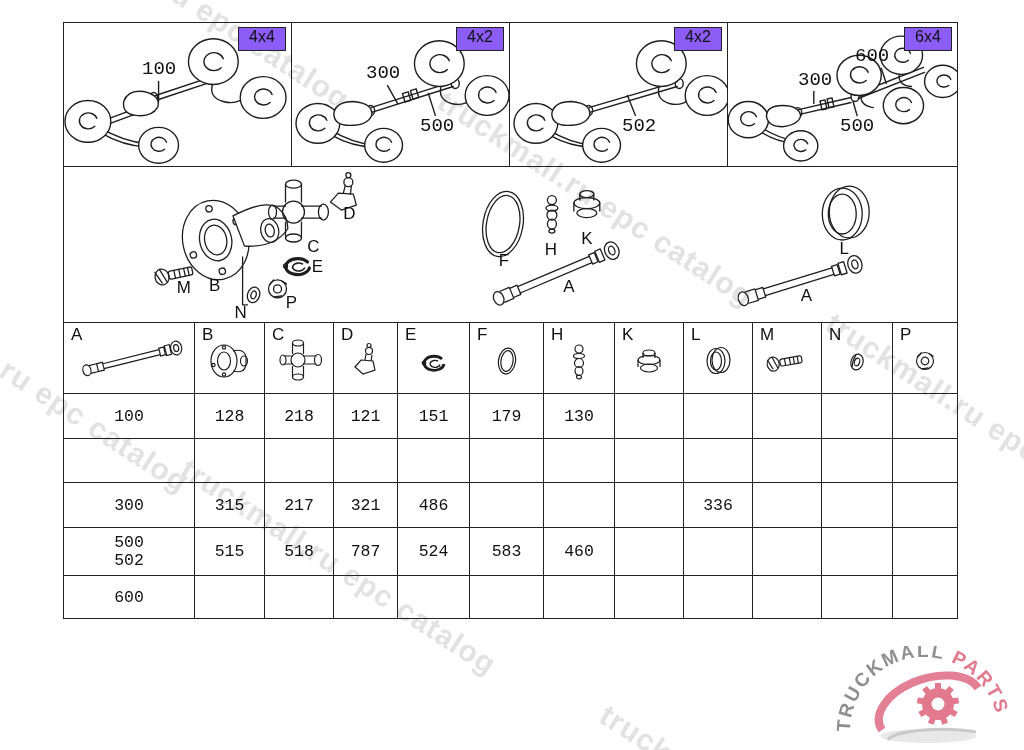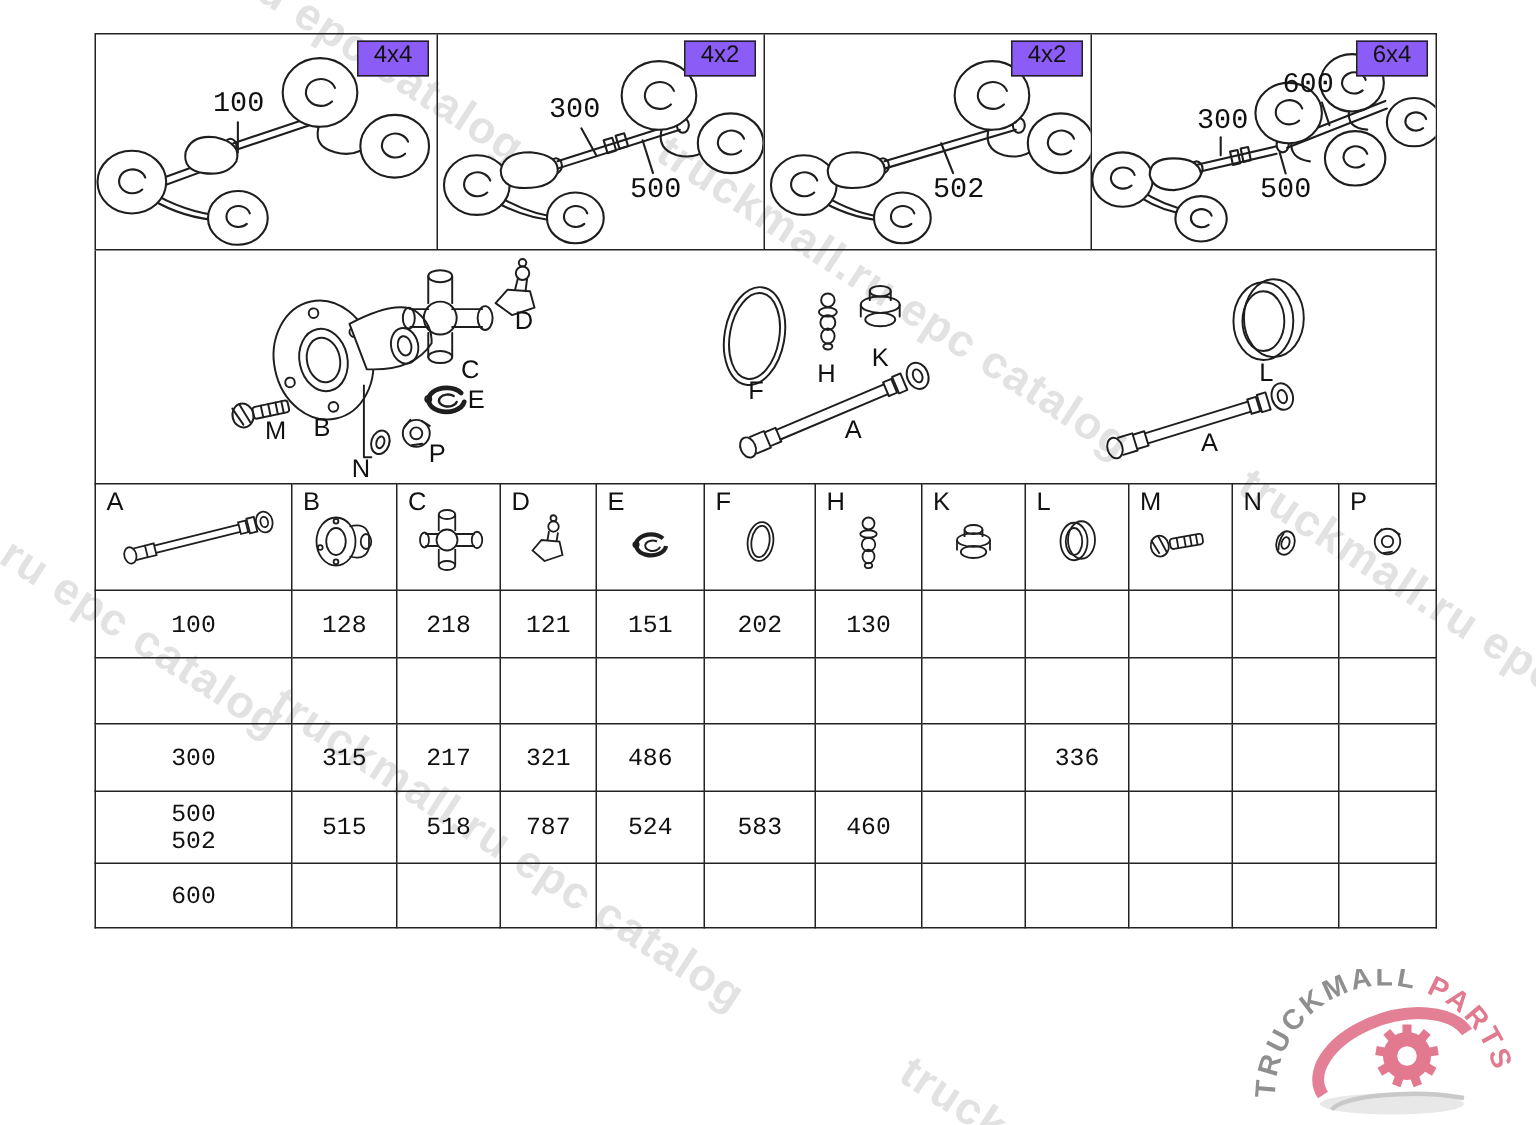--- a/index.html
+++ b/index.html
@@ -502,21 +502,21 @@
           </th>
         </tr>
       </thead>
       <tbody>
         <tr>
           <td>100</td>
           <td>128</td>
           <td>218</td>
           <td>121</td>
           <td>151</td>
-          <td>202</td>
+          <td>179</td>
           <td>130</td>
           <td></td>
           <td></td>
           <td></td>
           <td></td>
           <td></td>
         </tr>
         <tr>
           <td></td>
           <td></td>

